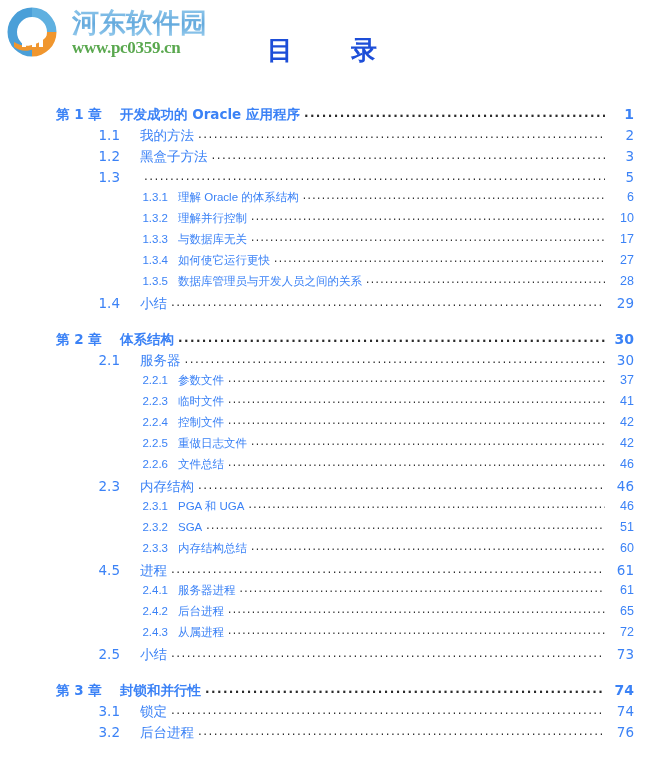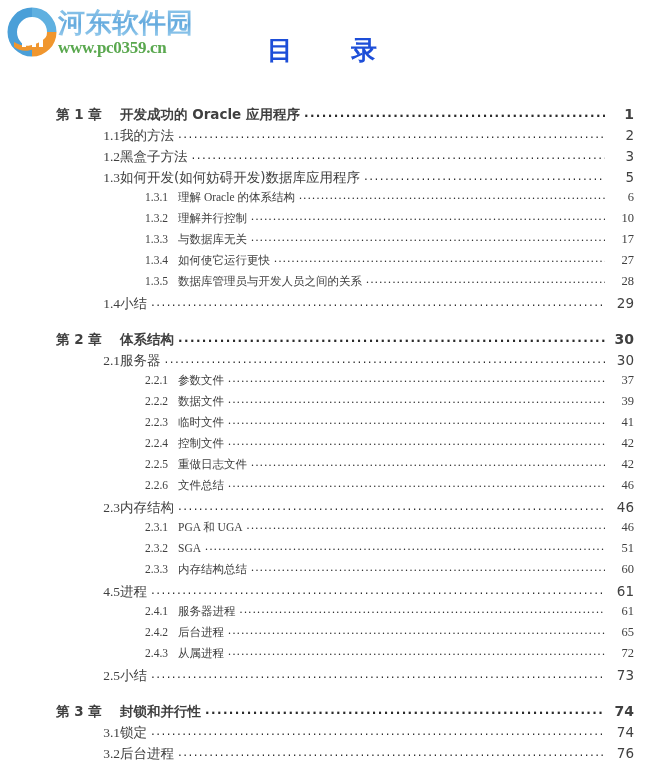--- a/index.html
+++ b/index.html
@@ -15,21 +15,21 @@
     position: relative;
   }
 
   
   .watermark {
     position: absolute;
     top: 6px;
     left: 6px;
     display: flex;
     align-items: center;
-    gap: 0;
+    gap: 14px;
     user-select: none;
   }
   .wm-logo {
     position: relative;
     width: 52px;
     height: 52px;
     flex: 0 0 52px;
   }
   .wm-logo svg { display: block; }
 
@@ -78,21 +78,21 @@
     position: absolute;
     top: 106px;
     left: 56px;
     width: 578px;
   }
 
   .toc-row {
     display: flex;
     align-items: baseline;
     width: 100%;
-    color: #404040;
+    color: #3b82f6;
     height: 21px;
   }
   .toc-row.gap-before { margin-top: 15px; }
 
   .num {
     flex: 0 0 auto;
     white-space: nowrap;
     text-align: right;
   }
   .label {
@@ -128,26 +128,26 @@
     font-size: 13.5px;
   }
   .lv0 .num  { width: 54px; margin-right: 10px; text-align: left; }
   .lv0 .page { font-size: 14px; }
 
   
   .lv1 {
     font-family: "DejaVu Sans", "Liberation Sans", sans-serif;
     font-size: 13.5px;
   }
-  .lv1 .num  { width: 46px; margin-left: 18px; margin-right: 0; font-family: Liberation Serif, serif; }
+  .lv1 .num  { width: 46px; margin-left: 18px; margin-right: 20px; }
   .lv1 .page { font-size: 13.5px; }
 
   
   .lv2 {
-    font-family: Liberation Serif, serif;
+    font-family: Liberation Sans, sans-serif;
     font-size: 11.5px;
   }
   .lv2 .num  { width: 44px; margin-left: 68px; margin-right: 10px; }
   .lv2 .page { font-size: 12.5px; }
 </style>
 </head>
 <body>
 
 <div class="watermark">
   <div class="wm-logo">
@@ -185,21 +185,20 @@
       <span class="page">2</span>
     </div>
     <div class="toc-row lv1">
       <span class="num">1.2</span>
       <span class="label">黑盒子方法</span>
       <span class="leader"></span>
       <span class="page">3</span>
     </div>
     <div class="toc-row lv1">
       <span class="num">1.3</span>
-      <span class="label">如何开发(如何妨碍开发)数据库应用程序</span>
       <span class="leader"></span>
       <span class="page">5</span>
     </div>
     <div class="toc-row lv2">
       <span class="num">1.3.1</span>
       <span class="label">理解 Oracle 的体系结构</span>
       <span class="leader"></span>
       <span class="page">6</span>
     </div>
     <div class="toc-row lv2">
@@ -244,26 +243,20 @@
       <span class="leader"></span>
       <span class="page">30</span>
     </div>
     <div class="toc-row lv2">
       <span class="num">2.2.1</span>
       <span class="label">参数文件</span>
       <span class="leader"></span>
       <span class="page">37</span>
     </div>
     <div class="toc-row lv2">
-      <span class="num">2.2.2</span>
-      <span class="label">数据文件</span>
-      <span class="leader"></span>
-      <span class="page">39</span>
-    </div>
-    <div class="toc-row lv2">
       <span class="num">2.2.3</span>
       <span class="label">临时文件</span>
       <span class="leader"></span>
       <span class="page">41</span>
     </div>
     <div class="toc-row lv2">
       <span class="num">2.2.4</span>
       <span class="label">控制文件</span>
       <span class="leader"></span>
       <span class="page">42</span>

